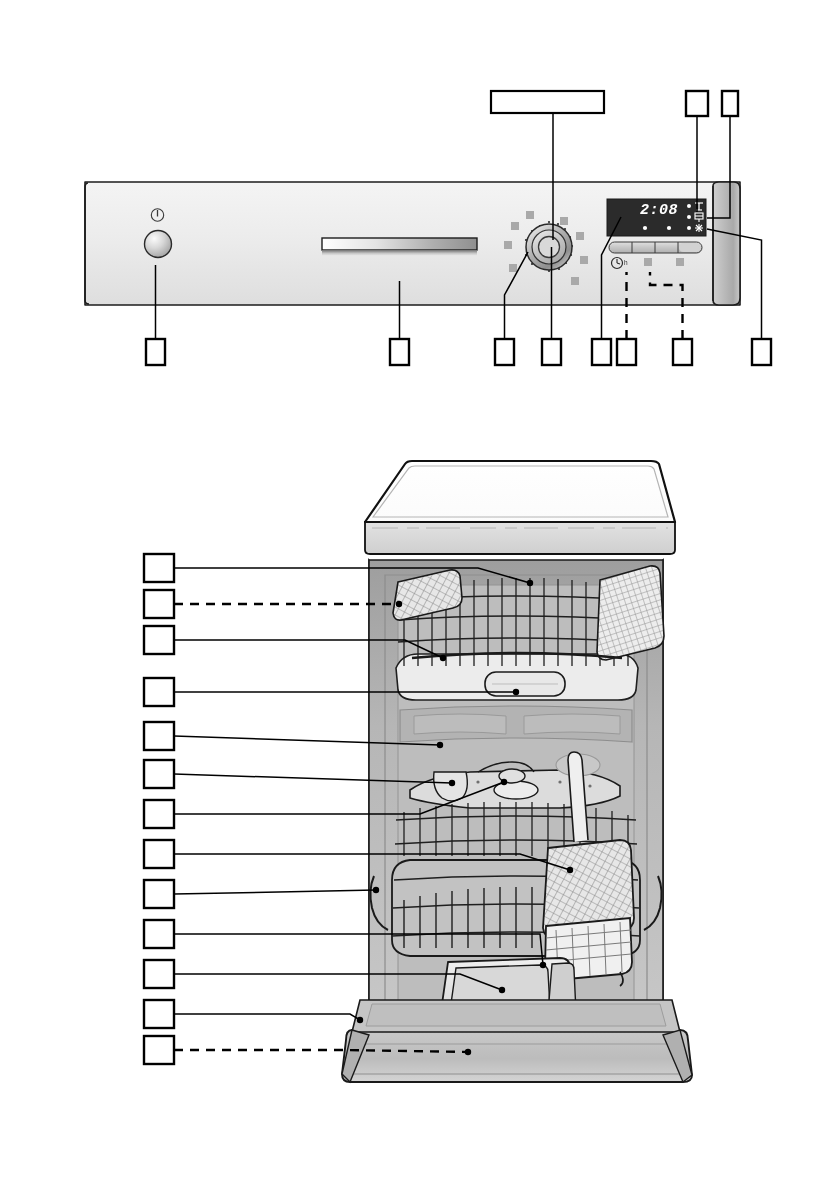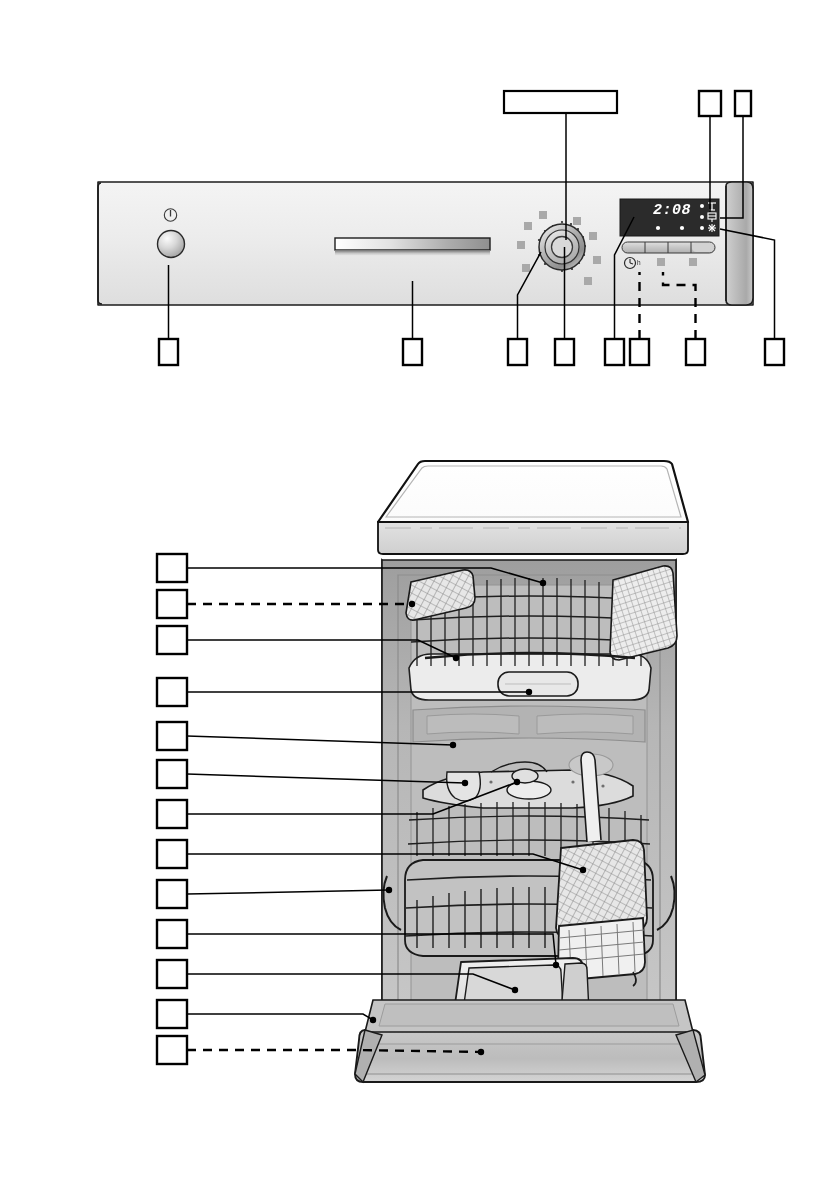--- a/index.html
+++ b/index.html
@@ -2,21 +2,21 @@
 <html><head>
 <meta charset="utf-8">
 <title>Dishwasher Parts Diagram</title>
 <style>
   html,body{margin:0;padding:0;background:#ffffff;}
   body{
     width:839px;height:1191px;position:relative;overflow:hidden;
     font-family:"Liberation Sans", sans-serif;
     -webkit-font-smoothing:antialiased;
   }
-  #stage{position:absolute;left:0;top:0;width:683px;height:1191px;margin-left:13px;}
+  #stage{position:absolute;left:0;top:0;width:683px;height:1191px;}
   svg.layer{position:absolute;left:0;top:0;width:839px;height:1191px;overflow:visible;}
   .callout-num{
     font-family:"Liberation Sans", sans-serif;
     font-size:13px;fill:#000;text-anchor:middle;dominant-baseline:central;
   }
 </style>
 </head>
 <body>
 
 <div id="stage">

